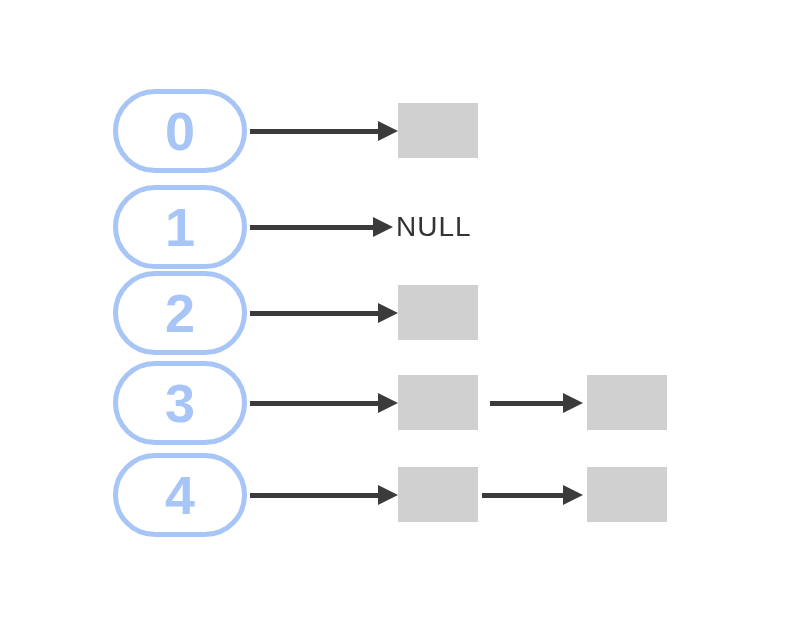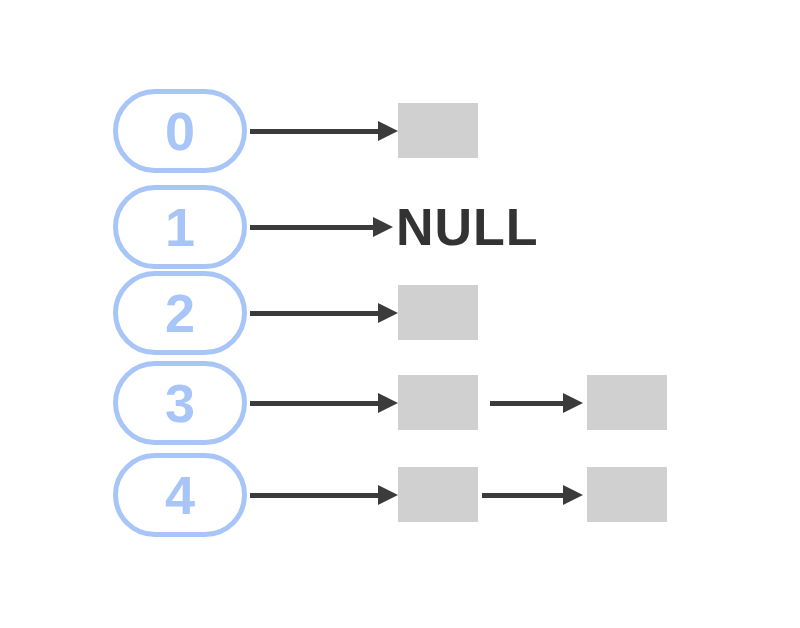--- a/index.html
+++ b/index.html
@@ -54,22 +54,22 @@
   .node {
     position: absolute;
     width: 80px;
     height: 55px;
     background: var(--node, #d0d0d0);
   }
   .null-label {
     position: absolute;
     transform: translateY(-50%);
     color: var(--null, #333333);
-    font-size: 52px;
-    font-weight: bold;
+    font-size: 28px;
+    font-weight: normal;
     line-height: 1;
     letter-spacing: 1px;
     white-space: nowrap;
   }
 </style>
 </head>
 <body>
 
 <div class="canvas" id="diagram" style="--bucket-border: #a8c5f7; --bucket-label: #a8c5f7; --node: #d0d0d0; --arrow: #3b3b3b; --null: #333333; --bg: #ffffff;">
     <div class="pill" style="left: 113px; top: 89px;">

